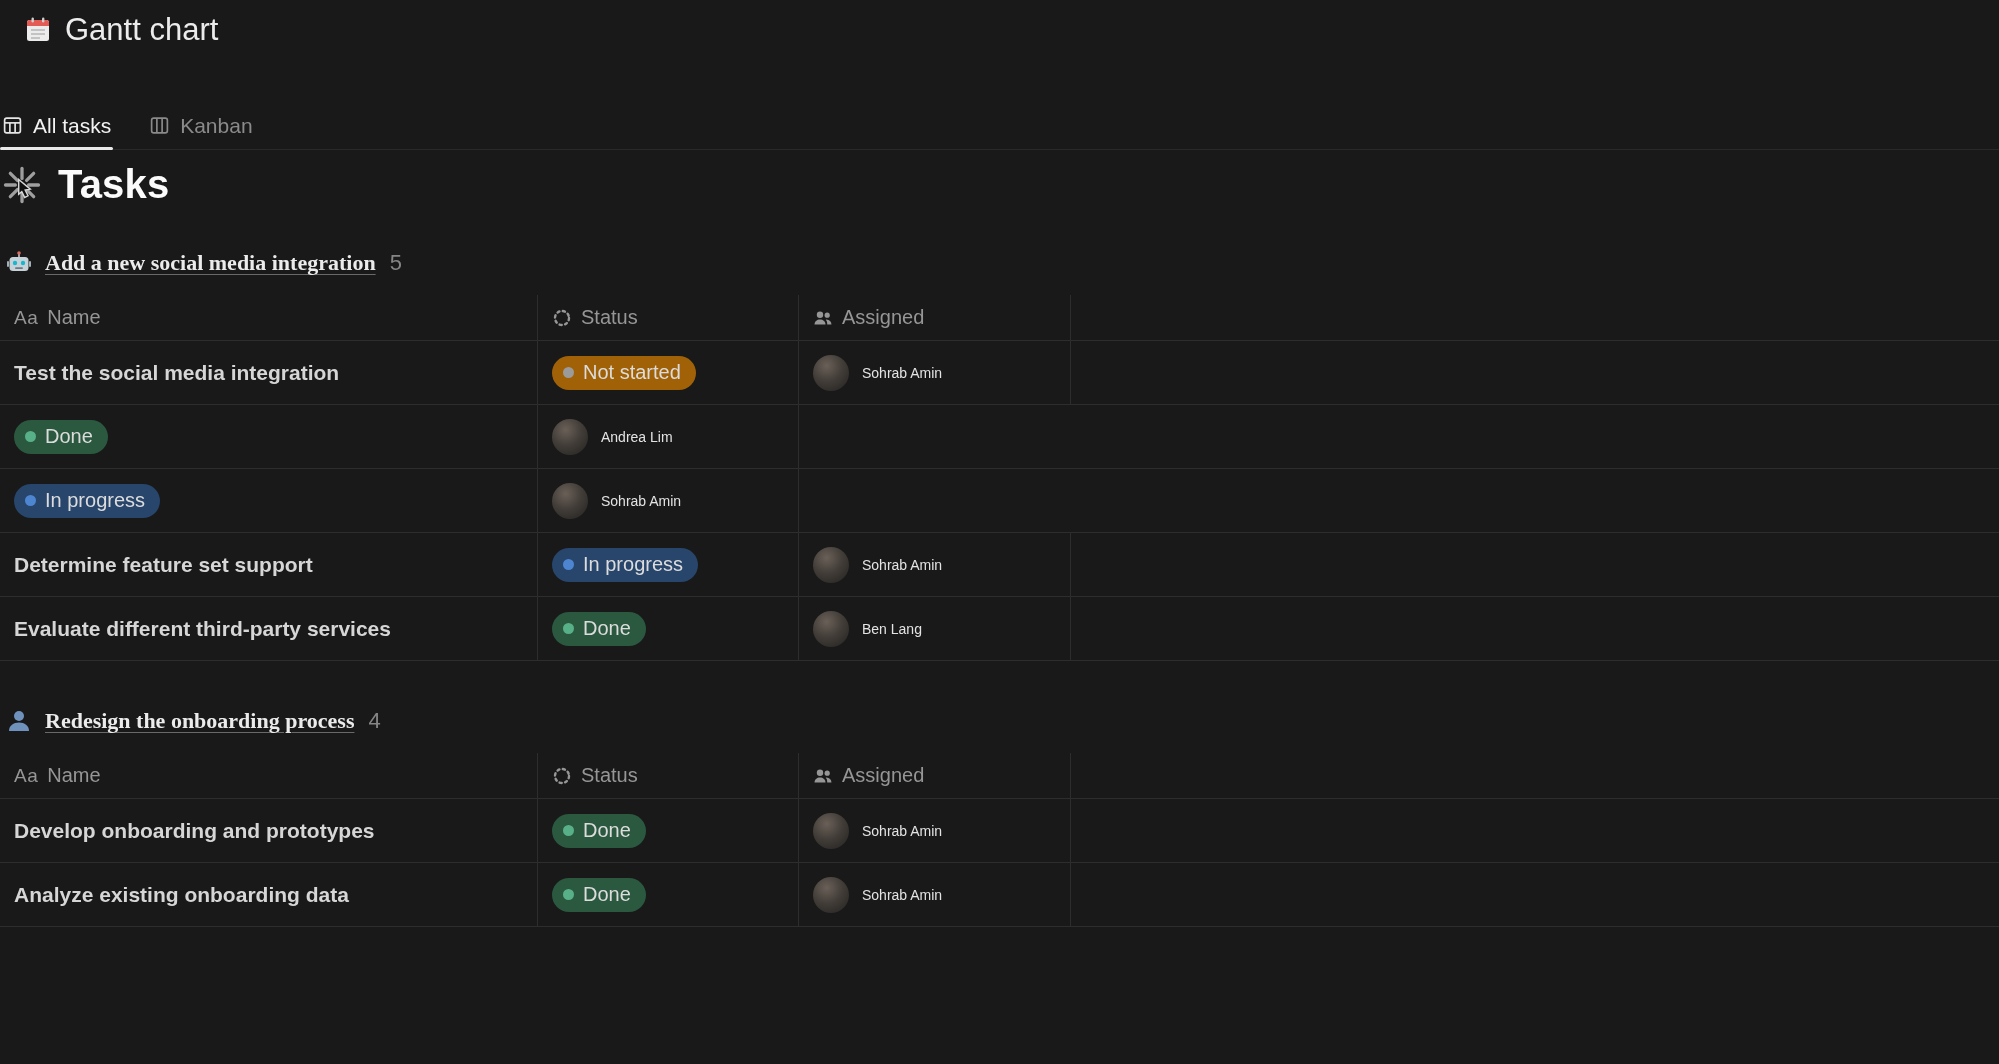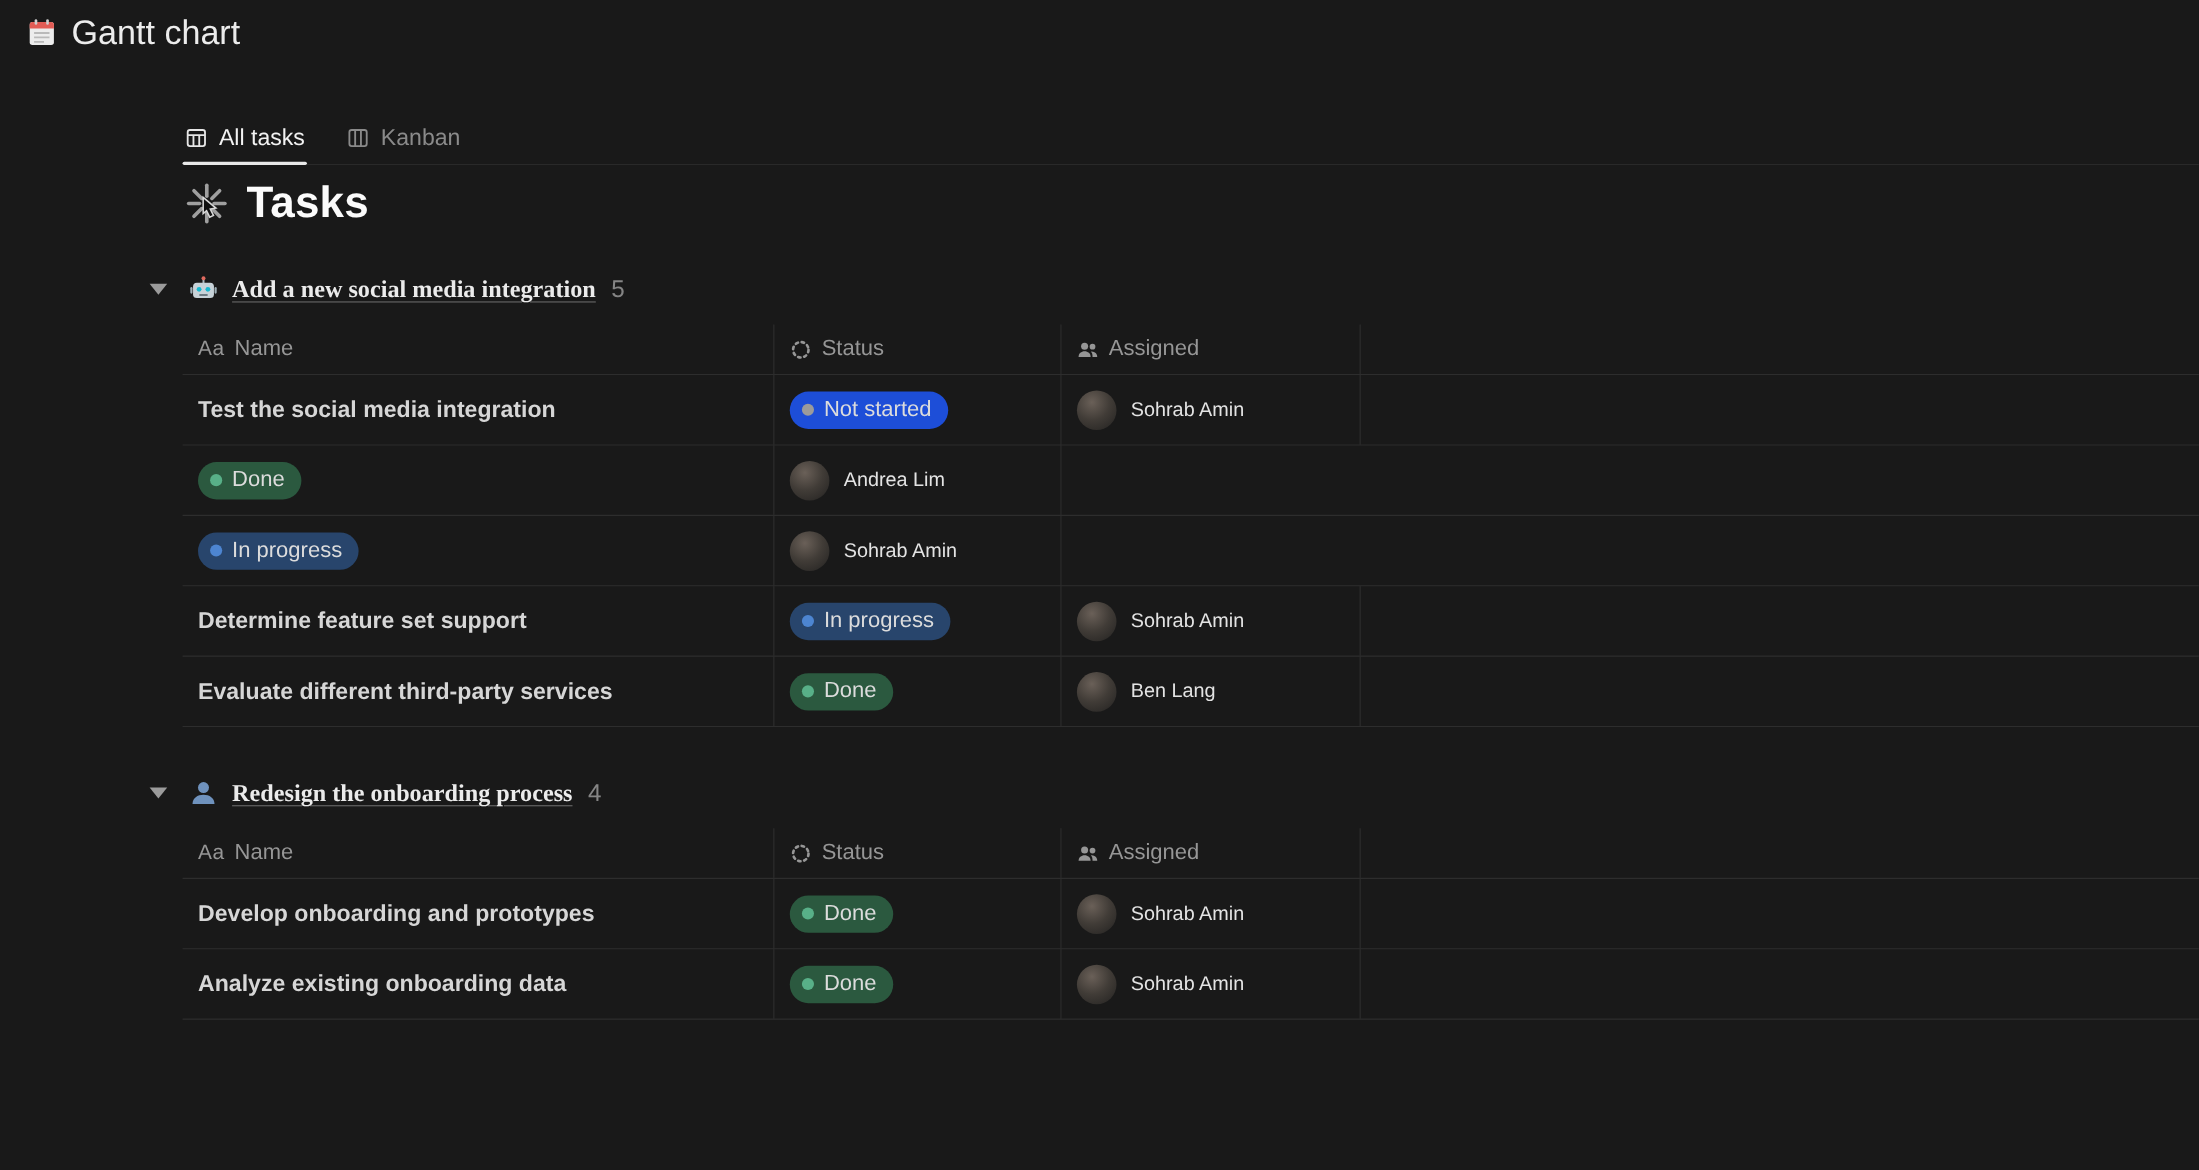--- a/index.html
+++ b/index.html
@@ -15,21 +15,21 @@
   .app-header {
     display: flex; align-items: center; gap: 13px;
     padding: 15px 24px; height: 60px;
   }
   .app-header .app-title {
     font-size: 31px; font-weight: 500; color: #ececec; cursor: pointer;
   }
   .icon { display: inline-flex; align-items: center; justify-content: center; }
 
   
-  .content { padding-left: 166px; }
+  .content { }
 
   
   .tabs-row {
     margin-top: 42px;
     display: flex; align-items: stretch; gap: 34px;
     border-bottom: 1px solid rgba(255,255,255,0.07);
     height: 48px;
   }
   .tab {
     display: flex; align-items: center; gap: 10px;
@@ -111,21 +111,21 @@
     height: 34px; padding: 0 15px 0 11px; border-radius: 17px;
     font-size: 20px; color: #dcdcdc; cursor: pointer;
   }
   .dot { width: 11px; height: 11px; border-radius: 50%; flex: none; }
 
   .avatar {
     width: 36px; height: 36px; border-radius: 50%; flex: none;
     background: radial-gradient(circle at 38% 30%, #6a6058 0%, #413c37 48%, #222120 100%);
     margin-right: 13px;
   }
-  .assignee { font-size: 18px; color: #e3e3e3; }
+  .assignee { font-size: 14px; color: #e3e3e3; }
 </style>
 </head>
 <body>
 
 <header class="app-header">
   <span class="icon">
     <svg width="28" height="28" viewBox="0 0 28 28">
       <rect x="3" y="4" width="22" height="21" rx="2.5" fill="#ececec"></rect>
       <path d="M3 6.5A2.5 2.5 0 0 1 5.5 4h17A2.5 2.5 0 0 1 25 6.5V10H3z" fill="#e25c55"></path>
       <rect x="7.5" y="1.5" width="2.4" height="5" rx="1.2" fill="#cfcfcf"></rect>
@@ -232,21 +232,21 @@
           <span>Assigned</span>
         </div>
         <div class="th filler"></div>
       </div>
       <div class="tbody">
   <div class="tr">
     <div class="td">
       <a class="task-link">Test the social media integration</a>
     </div>
     <div class="td">
-      <span class="pill" style="background: #1d4ed8;">
+      <span class="pill" style="background: #a16207;">
         <span class="dot" style="background: rgb(155, 155, 155);"></span>
         <span class="pill-label">Not started</span>
       </span>
     </div>
     <div class="td">
       <span class="avatar"></span>
       <span class="assignee">Sohrab Amin</span>
     </div>
     <div class="td filler"></div>
   </div>

